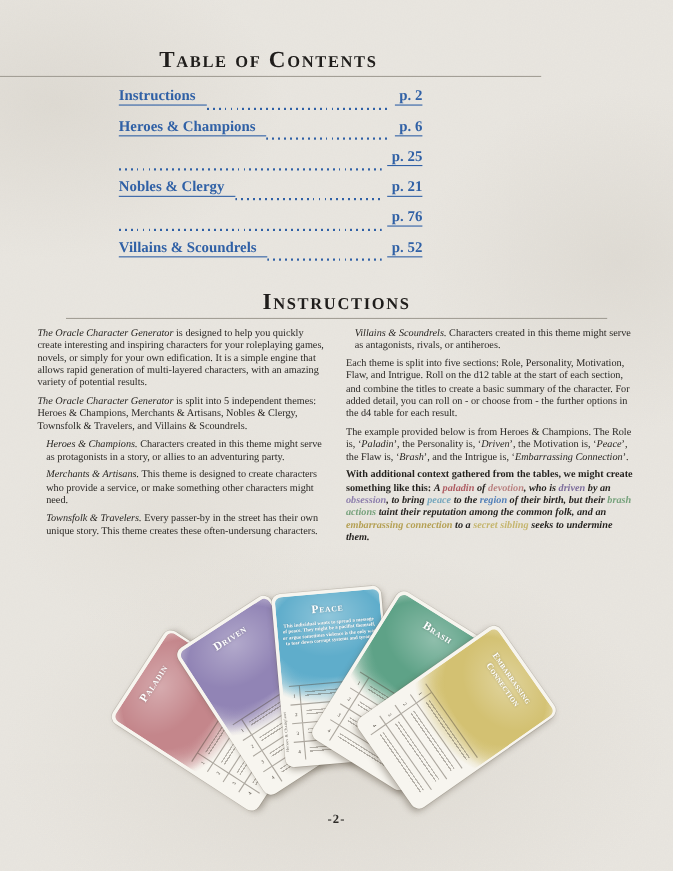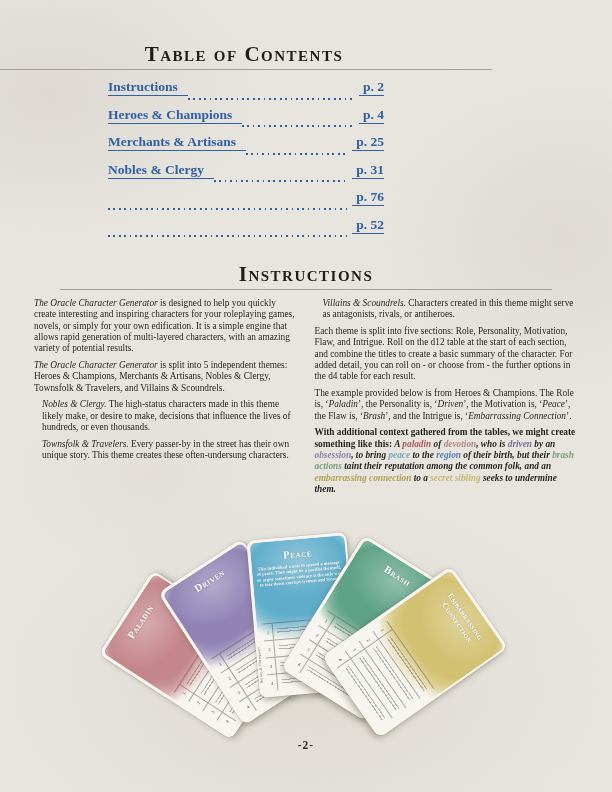--- a/index.html
+++ b/index.html
@@ -120,51 +120,52 @@
     <div class="rule"></div>
     <div class="toc-list" id="toc-list">
         <div class="toc-row">
           <span class="toc-label">Instructions</span>
           <span class="toc-dots"></span>
           <span class="toc-page">p. 2</span>
         </div>
         <div class="toc-row">
           <span class="toc-label">Heroes &amp; Champions</span>
           <span class="toc-dots"></span>
-          <span class="toc-page">p. 4</span>
-        </div>
-        <div class="toc-row">
-          <span class="toc-label">Merchants &amp; Artisans</span>
+          <span class="toc-page">p. 6</span>
+        </div>
+        <div class="toc-row">
           <span class="toc-dots"></span>
           <span class="toc-page">p. 25</span>
         </div>
         <div class="toc-row">
           <span class="toc-label">Nobles &amp; Clergy</span>
           <span class="toc-dots"></span>
-          <span class="toc-page">p. 31</span>
+          <span class="toc-page">p. 21</span>
         </div>
         <div class="toc-row">
           <span class="toc-dots"></span>
           <span class="toc-page">p. 76</span>
         </div>
         <div class="toc-row">
+          <span class="toc-label">Villains &amp; Scoundrels</span>
           <span class="toc-dots"></span>
           <span class="toc-page">p. 52</span>
         </div>
       </div>
   </div>
 
   <div class="ins-wrap">
     <h1 class="sec-title">Instructions</h1>
     <div class="rule"></div>
     <div class="cols">
       <div class="col" id="col-left">
           <p class="para"><span class="seg-i">The Oracle Character Generator</span><span class="seg-r"> is designed to help you quickly create interesting and inspiring characters for your roleplaying games, novels, or simply for your own edification. It is a simple engine that allows rapid generation of multi-layered characters, with an amazing variety of potential results.</span></p>
           <p class="para"><span class="seg-i">The Oracle Character Generator</span><span class="seg-r"> is split into 5 independent themes: Heroes &amp; Champions, Merchants &amp; Artisans, Nobles &amp; Clergy, Townsfolk &amp; Travelers, and Villains &amp; Scoundrels.</span></p>
-          <p class="para indent"><span class="seg-i">Nobles &amp; Clergy.</span><span class="seg-r"> The high-status characters made in this theme likely make, or desire to make, decisions that influence the lives of hundreds, or even thousands.</span></p>
+          <p class="para indent"><span class="seg-i">Heroes &amp; Champions.</span><span class="seg-r"> Characters created in this theme might serve as protagonists in a story, or allies to an adventuring party.</span></p>
+          <p class="para indent"><span class="seg-i">Merchants &amp; Artisans.</span><span class="seg-r"> This theme is designed to create characters who provide a service, or make something other characters might need.</span></p>
           <p class="para indent"><span class="seg-i">Townsfolk &amp; Travelers.</span><span class="seg-r"> Every passer-by in the street has their own unique story. This theme creates these often-undersung characters.</span></p>
         </div>
       <div class="col" id="col-right">
           <p class="para indent"><span class="seg-i">Villains &amp; Scoundrels.</span><span class="seg-r"> Characters created in this theme might serve as antagonists, rivals, or antiheroes.</span></p>
           <p class="para"><span class="seg-r">Each theme is split into five sections: Role, Personality, Motivation, Flaw, and Intrigue. Roll on the d12 table at the start of each section, and combine the titles to create a basic summary of the character. For added detail, you can roll on - or choose from - the further options in the d4 table for each result.</span></p>
           <p class="para"><span class="seg-r">The example provided below is from Heroes &amp; Champions. The Role is, ‘</span><span class="seg-i">Paladin</span><span class="seg-r">’, the Personality is, ‘</span><span class="seg-i">Driven</span><span class="seg-r">’, the Motivation is, ‘</span><span class="seg-i">Peace</span><span class="seg-r">’, the Flaw is, ‘</span><span class="seg-i">Brash</span><span class="seg-r">’, and the Intrigue is, ‘</span><span class="seg-i">Embarrassing Connection</span><span class="seg-r">’.</span></p>
           <p class="para"><span class="seg-b">With additional context gathered from the tables, we might create something like this: </span><span class="seg-bi">A </span><span class="seg-role">paladin</span><span class="seg-bi"> of </span><span class="seg-role2">devotion</span><span class="seg-bi">, who is </span><span class="seg-pers">driven</span><span class="seg-bi"> by an </span><span class="seg-pers2">obsession</span><span class="seg-bi">, to bring </span><span class="seg-mot">peace</span><span class="seg-bi"> to the </span><span class="seg-mot2">region</span><span class="seg-bi"> of their birth, but their </span><span class="seg-flaw">brash actions</span><span class="seg-bi"> taint their reputation among the common folk, and an </span><span class="seg-intr">embarrassing connection</span><span class="seg-bi"> to a </span><span class="seg-intr2">secret sibling</span><span class="seg-bi"> seeks to undermine them.</span></p>
         </div>
     </div>
   </div>

